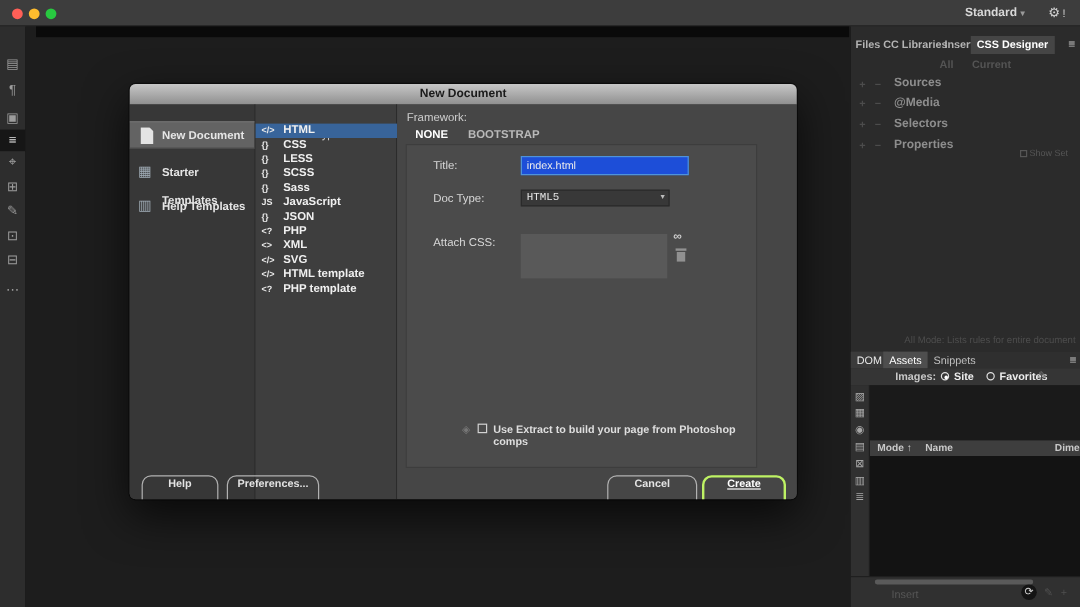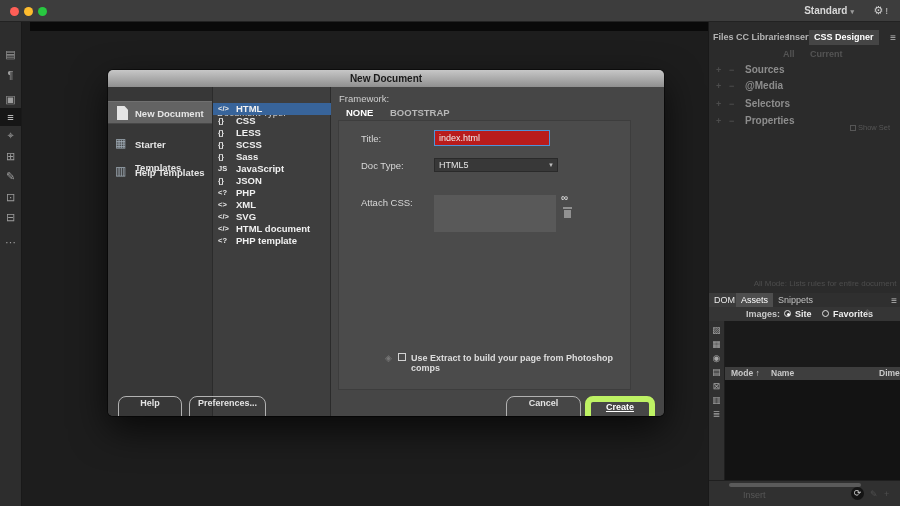--- a/index.html
+++ b/index.html
@@ -74,34 +74,34 @@
   .dt-item.sel { background:#38649a; }
   .dt-icon { position:absolute; left:5px; top:0; width:16px; font-size:7.5px; font-weight:700; color:#e9e9e9; }
   .dt-label { position:absolute; left:23px; top:0; font-size:9.5px; font-weight:700; color:#f0f0f0; }
 
   .fields { position:absolute; left:223px; top:0; width:333px; height:329px; background:#464646; }
   .fw-label { position:absolute; left:8px; top:6px; font-size:9.5px; color:#cfcfcf; }
   .fw-tab { position:absolute; top:20px; font-size:9.5px; font-weight:700; color:#b9b9b9; }
   .fw-tab.active { color:#fff; border-bottom:2px solid #eaeaea; padding-bottom:3px; }
   .panel { position:absolute; left:7px; top:33px; width:293px; height:270px; background:#4b4b4b; border:1px solid #3d3d3d; }
   .f-label { position:absolute; left:22px; font-size:9.5px; color:#d8d8d8; }
-  .title-input { position:absolute; left:95px; top:9px; width:116px; height:16px; background:#b91c1c; border:1px solid #4f93d8; color:#ececec; font-size:9px; padding:0 4px; font-family:"Liberation Sans", sans-serif; outline:none; }
-  .dw-select { position:absolute; left:95px; top:37px; width:124px; height:14px; background:#383838; border:1px solid #2a2a2a; color:#e6e6e6; font-size:9px; line-height:12px; padding-left:4px; }
+  .title-input { position:absolute; left:95px; top:9px; width:140px; height:16px; background:#1d4ed8; border:1px solid #4f93d8; color:#ececec; font-size:9px; padding:0 4px; font-family:"Liberation Sans", sans-serif; outline:none; }
+  .dw-select { position:absolute; left:95px; top:37px; width:124px; height:14px; background:#383838; border:1px solid #2a2a2a; color:#e6e6e6; font-size:9px; line-height:12px; padding-left:4px;font-family:Liberation Mono, monospace; }
   .dw-select .sc { position:absolute; right:3px; top:0; font-size:6px; line-height:12px; color:#bdbdbd; }
   .attach-box { position:absolute; left:95px; top:74px; width:122px; height:37px; background:#595959; }
   .link-ic { position:absolute; left:222px; top:71px; color:#cfcfcf; font-size:10px; font-weight:700; }
   .trash { position:absolute; left:225px; top:89px; width:7px; height:8px; background:#919191; }
   .trash::before { content:""; position:absolute; left:-1px; top:-3px; width:9px; height:2px; background:#919191; }
   .extract-row { position:absolute; left:0; top:231px; width:293px; height:12px; }
   .ex-icon { position:absolute; left:46px; top:1px; color:#777; font-size:9px; }
   .cb { position:absolute; left:59px; top:1px; width:8px; height:8px; border:1px solid #d2d2d2; }
   .ex-label { position:absolute; left:72px; top:1px; font-size:9px; font-weight:700; color:#dedede; }
 
   .dlg-btn { position:absolute; top:309px; height:33px; line-height:12px; border:1px solid #b2b2b2; border-radius:8px; text-align:center; font-size:9px; font-weight:700; color:#e3e3e3; background:transparent; }
-  .dlg-btn.create { border:6px solid #bef264; color:#fff; line-height:11px;text-decoration:underline; }
+  .dlg-btn.create { border:2px solid #bef264; color:#fff; line-height:11px;text-decoration:underline; }
 </style>
 </head>
 <body>
 
 <div id="app">
 
   <div class="titlebar">
     <span class="light" style="left:10px;background:#ff5f57"></span>
     <span class="light" style="left:24px;background:#febc2e"></span>
     <span class="light" style="left:38px;background:#28c840"></span>
@@ -261,21 +261,21 @@
         <div class="dt-item" style="top:112px">
             <span class="dt-icon">&lt;&gt;</span>
             <span class="dt-label">XML</span>
           </div>
         <div class="dt-item" style="top:124px">
             <span class="dt-icon">&lt;/&gt;</span>
             <span class="dt-label">SVG</span>
           </div>
         <div class="dt-item" style="top:136px">
             <span class="dt-icon">&lt;/&gt;</span>
-            <span class="dt-label">HTML document</span>
+            <span class="dt-label">HTML template</span>
           </div>
         <div class="dt-item" style="top:148px">
             <span class="dt-icon">&lt;?</span>
             <span class="dt-label">PHP template</span>
           </div>
       </div>
 
       <div class="fields">
         <span class="fw-label">Framework:</span>
         <span class="fw-tab active" style="left:15px">NONE</span>

